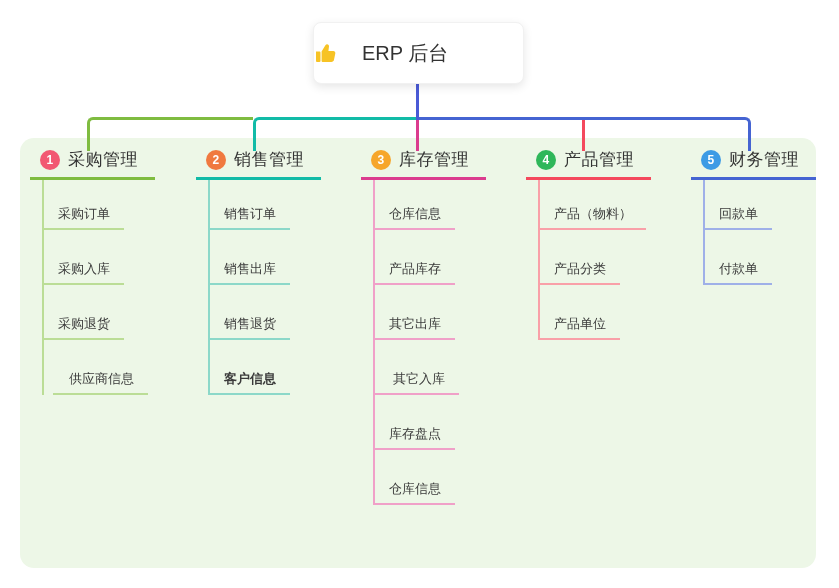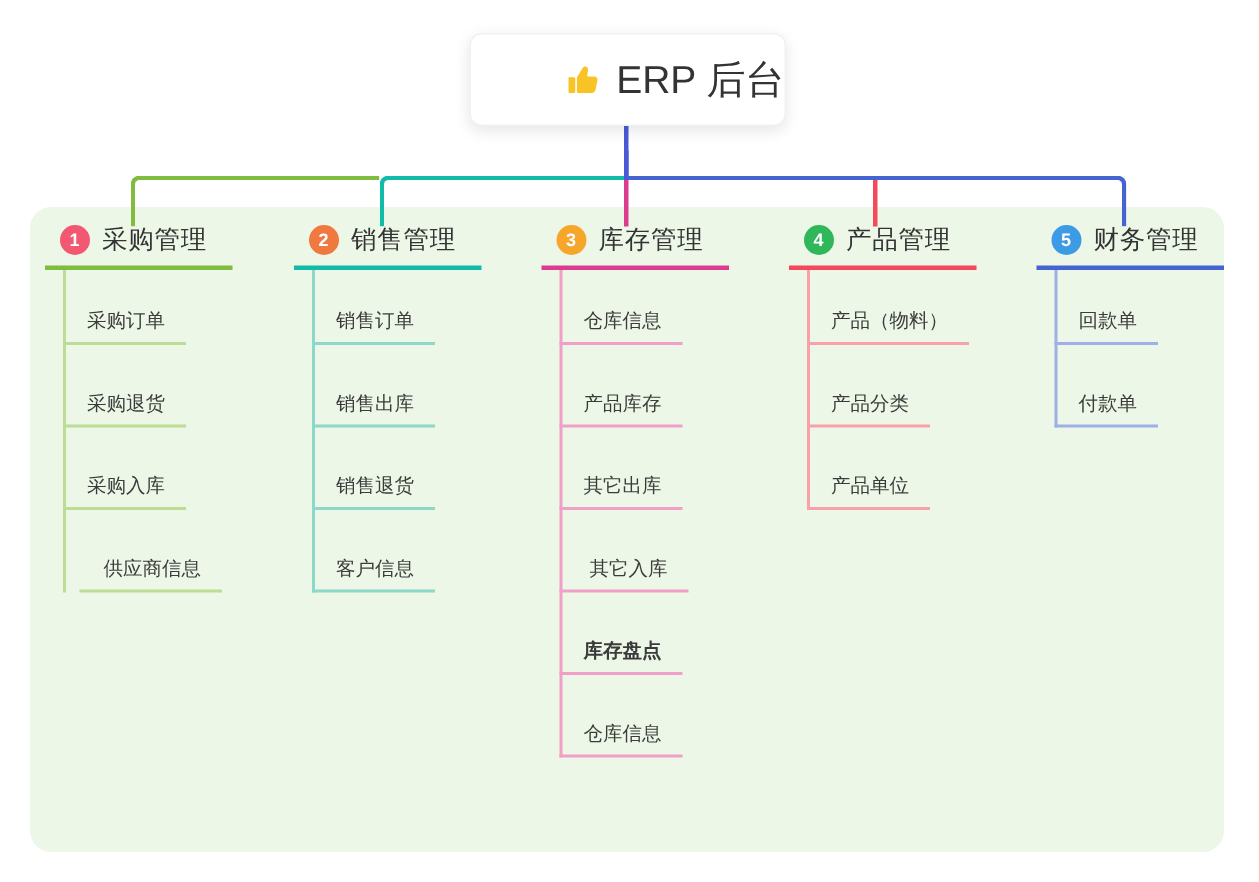--- a/index.html
+++ b/index.html
@@ -9,22 +9,22 @@
     overflow:hidden;
   }
   .panel{
     position:absolute;left:20px;top:138px;width:796px;height:430px;
     border-radius:14px;
   }
   .root-card{
     position:absolute;left:313px;top:22px;width:209px;height:60px;
     background:#ffffff;border:1px solid #f1f1f1;border-radius:8px;
     box-shadow:0 3px 10px rgba(0,0,0,0.10);
-    display:flex;align-items:center;justify-content:flex-end;gap:10px;
-    font-size:26px;color:#333;z-index:5;
+    display:flex;align-items:center;justify-content:flex-start;gap:24px;
+    font-size:20px;color:#333;z-index:5;
   }
   .root-card .thumb{width:24px;height:24px;display:inline-flex;}
   .conn{position:absolute;box-sizing:border-box;}
   .branch{position:absolute;top:148px;width:116px;}
   .branch-heading{
     display:flex;align-items:center;gap:8px;
     padding:0 0 5px 10px;line-height:24px;height:24px;
     font-size:17px;color:#333;letter-spacing:0.5px;white-space:nowrap;
     border-bottom:3px solid #000;width:115px;box-sizing:content-box;
   }
@@ -71,24 +71,24 @@
       <div class="branch-heading" style="border-bottom-color: rgb(127, 188, 64);">
         <span class="badge" style="background: rgb(242, 88, 114);">1</span>
         <span>采购管理</span>
       </div>
       <div class="children">
         <div class="spine" style="background: rgb(187, 221, 150);"></div>
         <div class="child-row first">
           <div class="child-node" style="border-bottom-color: rgb(187, 221, 150);">采购订单</div>
         </div>
         <div class="child-row">
-          <div class="child-node" style="border-bottom-color: rgb(187, 221, 150);">采购退货</div>
+          <div class="child-node" style="border-bottom-color: rgb(187, 221, 150);">采购入库</div>
         </div>
         <div class="child-row">
-          <div class="child-node" style="border-bottom-color: rgb(187, 221, 150);">采购入库</div>
+          <div class="child-node" style="border-bottom-color: rgb(187, 221, 150);">采购退货</div>
         </div>
         <div class="child-row">
           <div class="child-node" style="border-bottom-color: rgb(187, 221, 150); margin-left: 23px;">供应商信息</div>
         </div>
       </div>
     </div>
     <div class="branch" style="left: 196px;">
       <div class="branch-heading" style="border-bottom-color: rgb(18, 187, 167);">
         <span class="badge" style="background: rgb(240, 121, 63);">2</span>
         <span>销售管理</span>
@@ -98,21 +98,21 @@
         <div class="child-row first">
           <div class="child-node" style="border-bottom-color: rgb(140, 216, 201);">销售订单</div>
         </div>
         <div class="child-row">
           <div class="child-node" style="border-bottom-color: rgb(140, 216, 201);">销售出库</div>
         </div>
         <div class="child-row">
           <div class="child-node" style="border-bottom-color: rgb(140, 216, 201);">销售退货</div>
         </div>
         <div class="child-row">
-          <div class="child-node" style="border-bottom-color: rgb(140, 216, 201);">客户信息</div>
+          <div class="child-node" style="border-bottom-color: rgb(140, 216, 201); font-weight: bold;">客户信息</div>
         </div>
       </div>
     </div>
     <div class="branch" style="left: 361px;">
       <div class="branch-heading" style="border-bottom-color: rgb(219, 60, 142);">
         <span class="badge" style="background: rgb(246, 166, 43);">3</span>
         <span>库存管理</span>
       </div>
       <div class="children">
         <div class="spine" style="background: rgb(240, 160, 200);"></div>
@@ -122,21 +122,21 @@
         <div class="child-row">
           <div class="child-node" style="border-bottom-color: rgb(240, 160, 200); margin-top: 20px;">产品库存</div>
         </div>
         <div class="child-row">
           <div class="child-node" style="border-bottom-color: rgb(240, 160, 200);">其它出库</div>
         </div>
         <div class="child-row">
           <div class="child-node" style="border-bottom-color: rgb(240, 160, 200); padding-left: 20px;">其它入库</div>
         </div>
         <div class="child-row">
-          <div class="child-node" style="border-bottom-color: rgb(240, 160, 200); font-weight: bold;">库存盘点</div>
+          <div class="child-node" style="border-bottom-color: rgb(240, 160, 200);">库存盘点</div>
         </div>
         <div class="child-row">
           <div class="child-node" style="border-bottom-color: rgb(240, 160, 200);">仓库信息</div>
         </div>
       </div>
     </div>
     <div class="branch" style="left: 526px;">
       <div class="branch-heading" style="border-bottom-color: rgb(244, 73, 93);">
         <span class="badge" style="background: rgb(47, 183, 90);">4</span>
         <span>产品管理</span>

